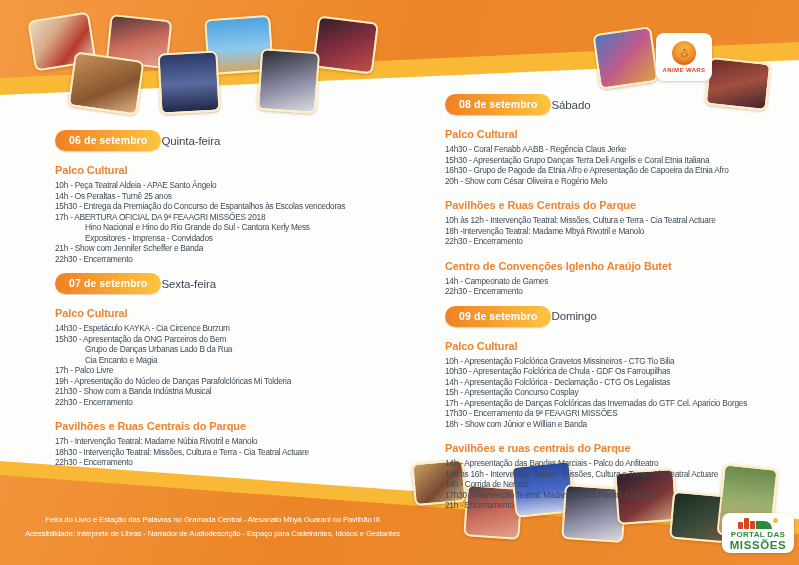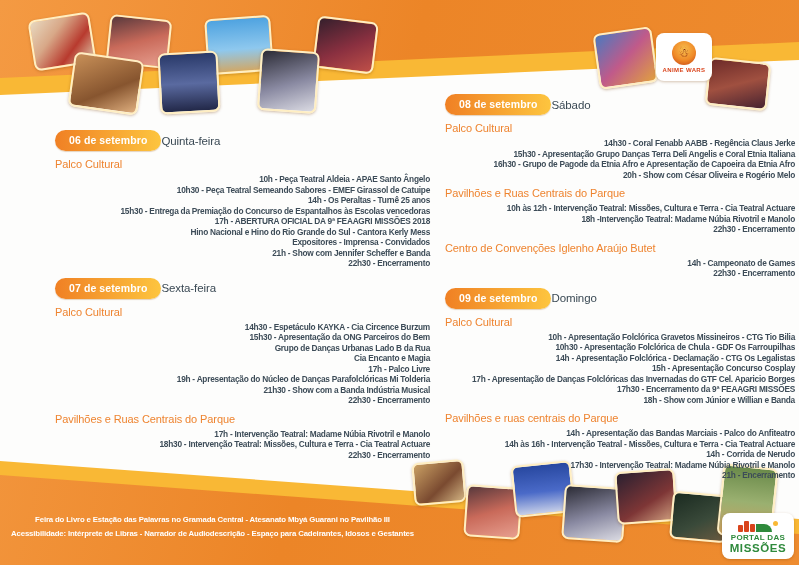--- a/index.html
+++ b/index.html
@@ -33,47 +33,47 @@
   
   .logo-card{position:absolute;background:#fff;border-radius:8px;z-index:6;
     display:flex;flex-direction:column;align-items:center;justify-content:center;
     box-shadow:0 1px 3px rgba(120,60,0,.3);}
   .anime-card{left:656px;top:33px;width:56px;height:48px;}
   .anime-emblem{width:24px;height:24px;border-radius:50%;
     background:radial-gradient(circle at 50% 35%,#f8c050,#ef8a28 55%,#c23c14);
     display:flex;align-items:center;justify-content:center;margin-bottom:2px;}
   .anime-bird{color:#7e1c08;font-size:12px;line-height:12px;}
   .anime-text{color:#d9441c;font-weight:bold;font-size:6px;letter-spacing:.4px;white-space:nowrap;}
-  .portal-card{left:722px;top:513px;width:72px;height:46px;z-index:7;}
+  .portal-card{left:722px;top:513px;width:72px;height:40px;z-index:7;}
   .portal-icon{display:flex;align-items:flex-end;gap:1px;height:14px;margin-bottom:1px;}
   .portal-ruin{width:5px;background:#d9441c;border-radius:1px;}
   .portal-ruin.r1{height:7px;} .portal-ruin.r2{height:11px;} .portal-ruin.r3{height:8px;}
   .portal-hill{width:16px;height:8px;background:#2f8a3c;border-radius:0 8px 0 0;}
   .portal-sun{width:5px;height:5px;border-radius:50%;background:#f9b835;margin-bottom:6px;}
   .portal-text1{color:#2f8a3c;font-weight:bold;font-size:8px;letter-spacing:.3px;line-height:9px;}
   .portal-text2{color:#2f8a3c;font-weight:bold;font-size:11.5px;letter-spacing:.6px;line-height:12px;}
 
   
   .col{position:absolute;z-index:7;}
   .col-left{left:55px;top:130px;width:375px;}
   .col-right{left:445px;top:94px;width:350px;}
   .day-block + .day-block{margin-top:9px;}
   .day-head{display:flex;align-items:center;margin-bottom:1px;}
   .date-pill{display:inline-block;height:21px;line-height:21px;padding:0 14px;border-radius:12px;
     background:linear-gradient(90deg,#f08024,#fdc53f);color:#ffffff;font-weight:bold;font-size:10.5px;
     letter-spacing:.1px;box-shadow:0 1px 1px rgba(150,80,0,.25);}
   .day-name{font-weight:normal;font-size:11.5px;color:#3a4954;letter-spacing:-.1px;}
-  .section-title{color:#ee8430;font-weight:normal;font-size:11px;margin:7px 0 4px;letter-spacing:-.1px;}
-  .sched-line{font-size:8.3px;font-weight:bold;color:#3d4c58;line-height:10.5px;
-    letter-spacing:-.25px;white-space:nowrap;text-align:right;}
+  .section-title{color:#ee8430;font-weight:bold;font-size:11px;margin:13px 0 4px;letter-spacing:-.1px;}
+  .sched-line{font-size:8.3px;font-weight:normal;color:#3d4c58;line-height:10.5px;
+    letter-spacing:-.25px;white-space:nowrap;}
   .sched-line.indent{padding-left:30px;}
 
   
   .footer{position:absolute;left:0;top:513px;width:425px;z-index:7;text-align:center;}
-  .footer-line{color:#ffffff;font-weight:bold;font-size:7.8px;line-height:13.5px;letter-spacing:-.15px;white-space:nowrap;}
+  .footer-line{color:#ffffff;font-weight:normal;font-size:7.8px;line-height:13.5px;letter-spacing:-.15px;white-space:nowrap;}
 </style>
 </head>
 <body>
 
 <div class="page">
 
   <div class="layer stripe-top"></div>
   <div class="layer stripe-bottom"></div>
   <div class="layer panel-white"></div>
 
@@ -95,21 +95,20 @@
   </div>
 
   <div class="col col-left">
       <div class="day-block">
         <div class="day-head">
           <span class="date-pill">06 de setembro</span>
           <span class="day-name">Quinta-feira</span>
         </div>
         <div class="section-title">Palco Cultural</div>
         <div class="sched-line">10h - Peça Teatral Aldeia - APAE Santo Ângelo</div>
-        <div class="sched-line">10h30 - Peça Teatral Semeando Sabores - EMEF Girassol de Catuipe</div>
         <div class="sched-line">14h - Os Peraltas - Turnê 25 anos</div>
         <div class="sched-line">15h30 - Entrega da Premiação do Concurso de Espantalhos às Escolas vencedoras</div>
         <div class="sched-line">17h - ABERTURA OFICIAL DA 9ª FEAAGRI MISSÕES 2018</div>
         <div class="sched-line indent">Hino Nacional e Hino do Rio Grande do Sul - Cantora Kerly Mess</div>
         <div class="sched-line indent">Expositores - Imprensa - Convidados</div>
         <div class="sched-line">21h - Show com Jennifer Scheffer e Banda</div>
         <div class="sched-line">22h30 - Encerramento</div>
       </div>
       <div class="day-block">
         <div class="day-head">
@@ -137,21 +136,21 @@
           <span class="date-pill">08 de setembro</span>
           <span class="day-name">Sábado</span>
         </div>
         <div class="section-title">Palco Cultural</div>
         <div class="sched-line">14h30 - Coral Fenabb AABB - Regência Claus Jerke</div>
         <div class="sched-line">15h30 - Apresentação Grupo Danças Terra Deli Angelis e Coral Etnia Italiana</div>
         <div class="sched-line">16h30 - Grupo de Pagode da Etnia Afro e Apresentação de Capoeira da Etnia Afro</div>
         <div class="sched-line">20h - Show com César Oliveira e Rogério Melo</div>
         <div class="section-title">Pavilhões e Ruas Centrais do Parque</div>
         <div class="sched-line">10h às 12h - Intervenção Teatral: Missões, Cultura e Terra - Cia Teatral Actuare</div>
-        <div class="sched-line">18h -Intervenção Teatral: Madame Núbia Rivotril e Manolo</div>
+        <div class="sched-line">18h -Intervenção Teatral: Madame Mbyá Rivotril e Manolo</div>
         <div class="sched-line">22h30 - Encerramento</div>
         <div class="section-title">Centro de Convenções Iglenho Araújo Butet</div>
         <div class="sched-line">14h - Campeonato de Games</div>
         <div class="sched-line">22h30 - Encerramento</div>
       </div>
       <div class="day-block">
         <div class="day-head">
           <span class="date-pill">09 de setembro</span>
           <span class="day-name">Domingo</span>
         </div>

